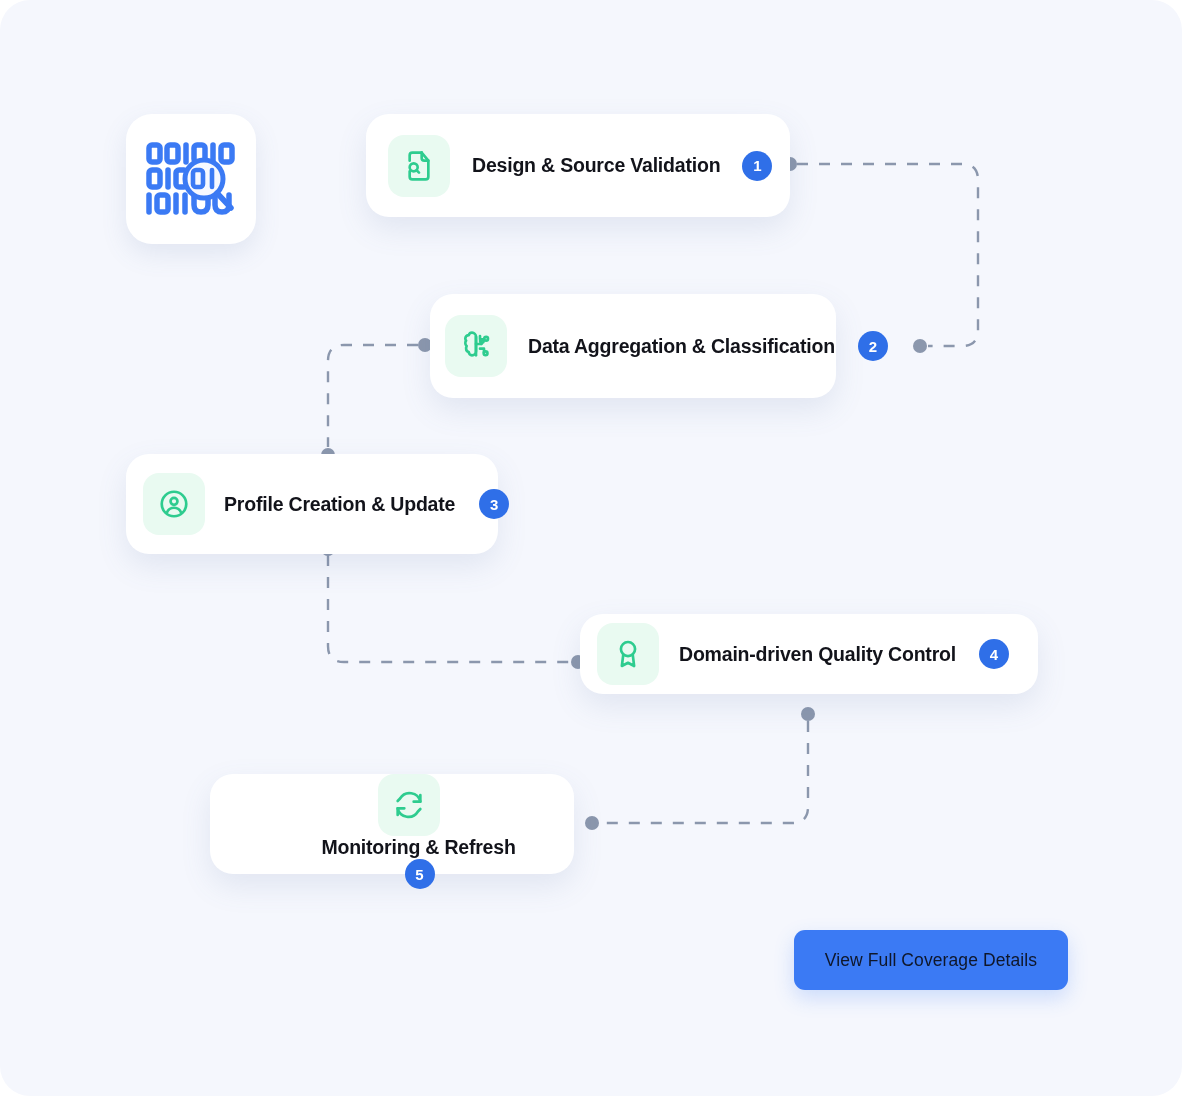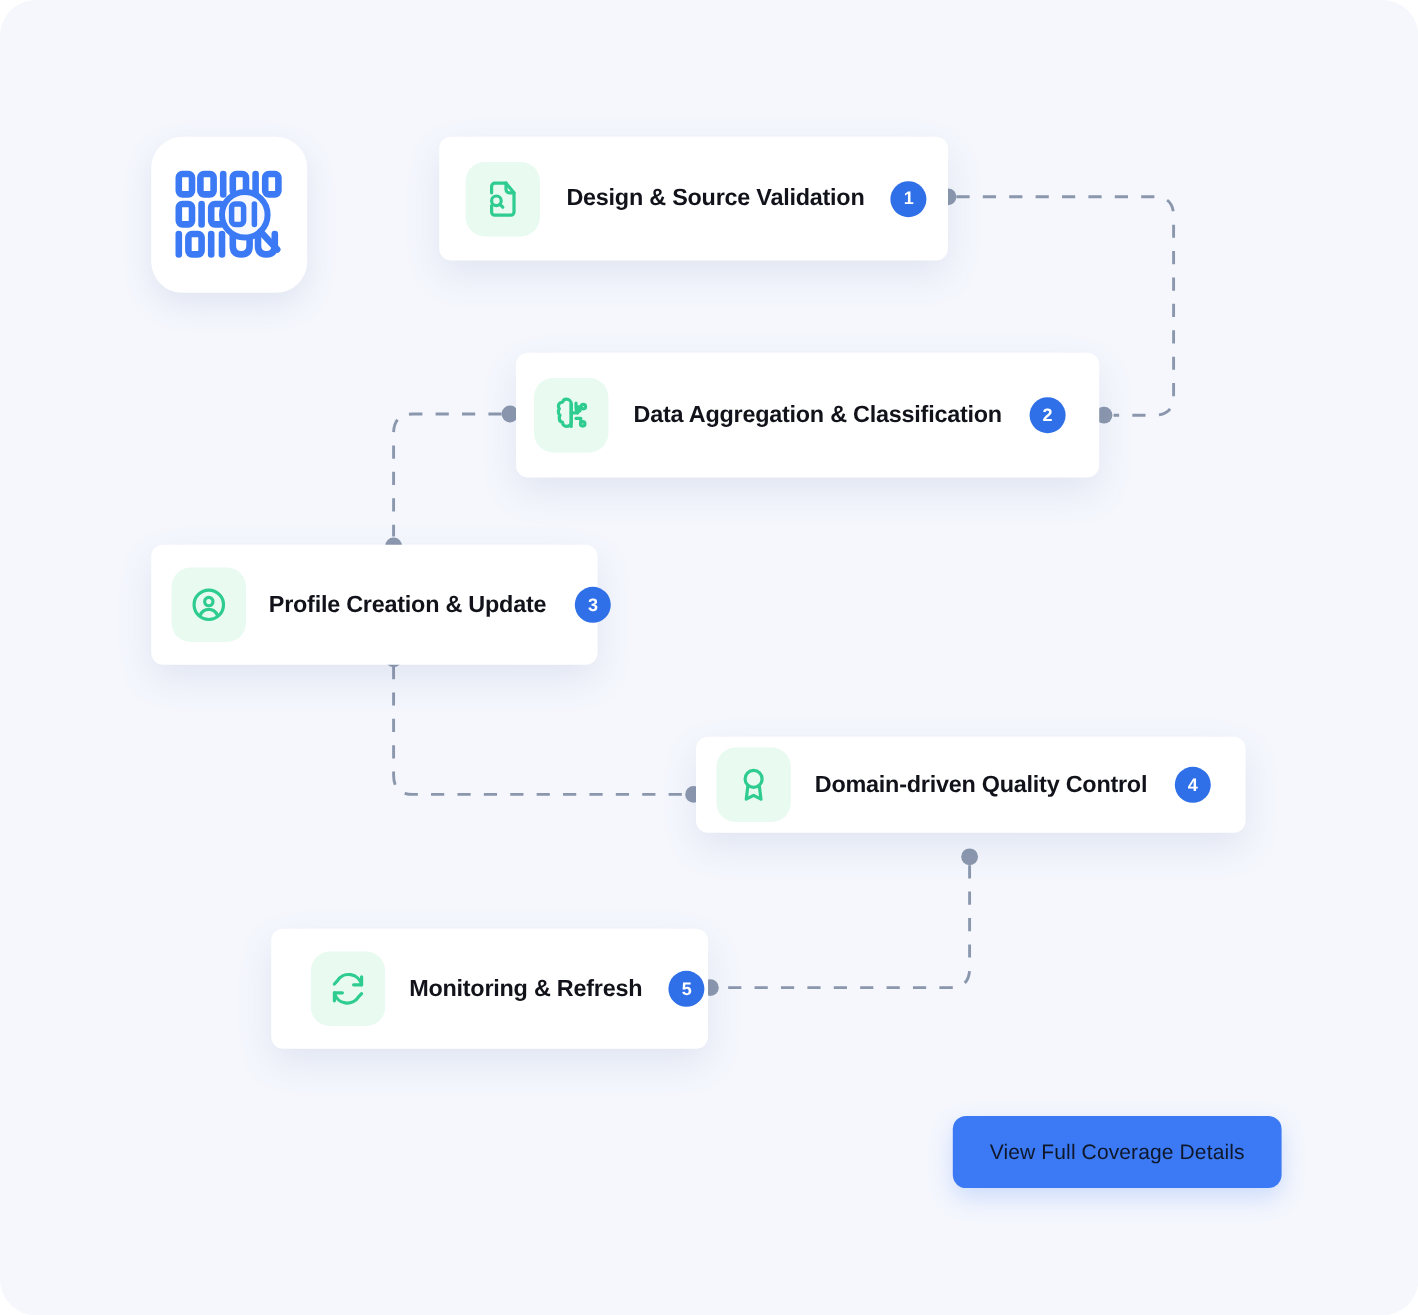--- a/index.html
+++ b/index.html
@@ -54,21 +54,21 @@
     box-shadow: 0 10px 26px rgba(96,116,160,0.13);
     display: flex;
     align-items: center;
     justify-content: center;
   }
 
   
   .step-card {
     position: absolute;
     background: #ffffff;
-    border-radius: 10px;
+    border-radius: 23px;
     box-shadow: 0 12px 30px rgba(96,116,160,0.13);
     display: flex;
     align-items: center;
     box-sizing: border-box;
   }
   .icon-tile {
     width: 62px;
     height: 62px;
     border-radius: 16px;
     background: #e9faf1;
@@ -96,33 +96,33 @@
     align-items: center;
     justify-content: center;
     flex: 0 0 auto;
   }
 
   
   #card-1 { left: 366px; top: 114px;  width: 424px; height: 103px; padding-left: 22px; }
   #card-1 .step-label { margin-left: 22px; }
   #card-1 .step-badge { margin-left: 22px; }
 
-  #card-2 { left: 430px; top: 294px;  width: 486px; height: 104px; padding-left: 15px; }
+  #card-2 { left: 430px; top: 294px;  width: 406px; height: 104px; padding-left: 15px; }
   #card-2 .step-label { margin-left: 21px; }
   #card-2 .step-badge { margin-left: 23px; }
 
   #card-3 { left: 126px; top: 454px;  width: 372px; height: 100px; padding-left: 17px; }
   #card-3 .step-label { margin-left: 19px; }
   #card-3 .step-badge { margin-left: 24px; }
 
   #card-4 { left: 580px; top: 614px;  width: 458px; height: 80px; padding-left: 17px; }
   #card-4 .step-label { margin-left: 20px; }
   #card-4 .step-badge { margin-left: 23px; }
 
-  #card-5 { left: 226px; top: 774px;  width: 364px; height: 100px; padding-left: 33px; }
+  #card-5 { left: 210px; top: 774px;  width: 364px; height: 100px; padding-left: 33px; flex-direction: column; }
   #card-5 .step-label { margin-left: 20px; }
   #card-5 .step-badge { margin-left: 22px; }
 
   
   #cta-button {
     position: absolute;
     left: 794px;
     top: 930px;
     width: 274px;
     height: 60px;

